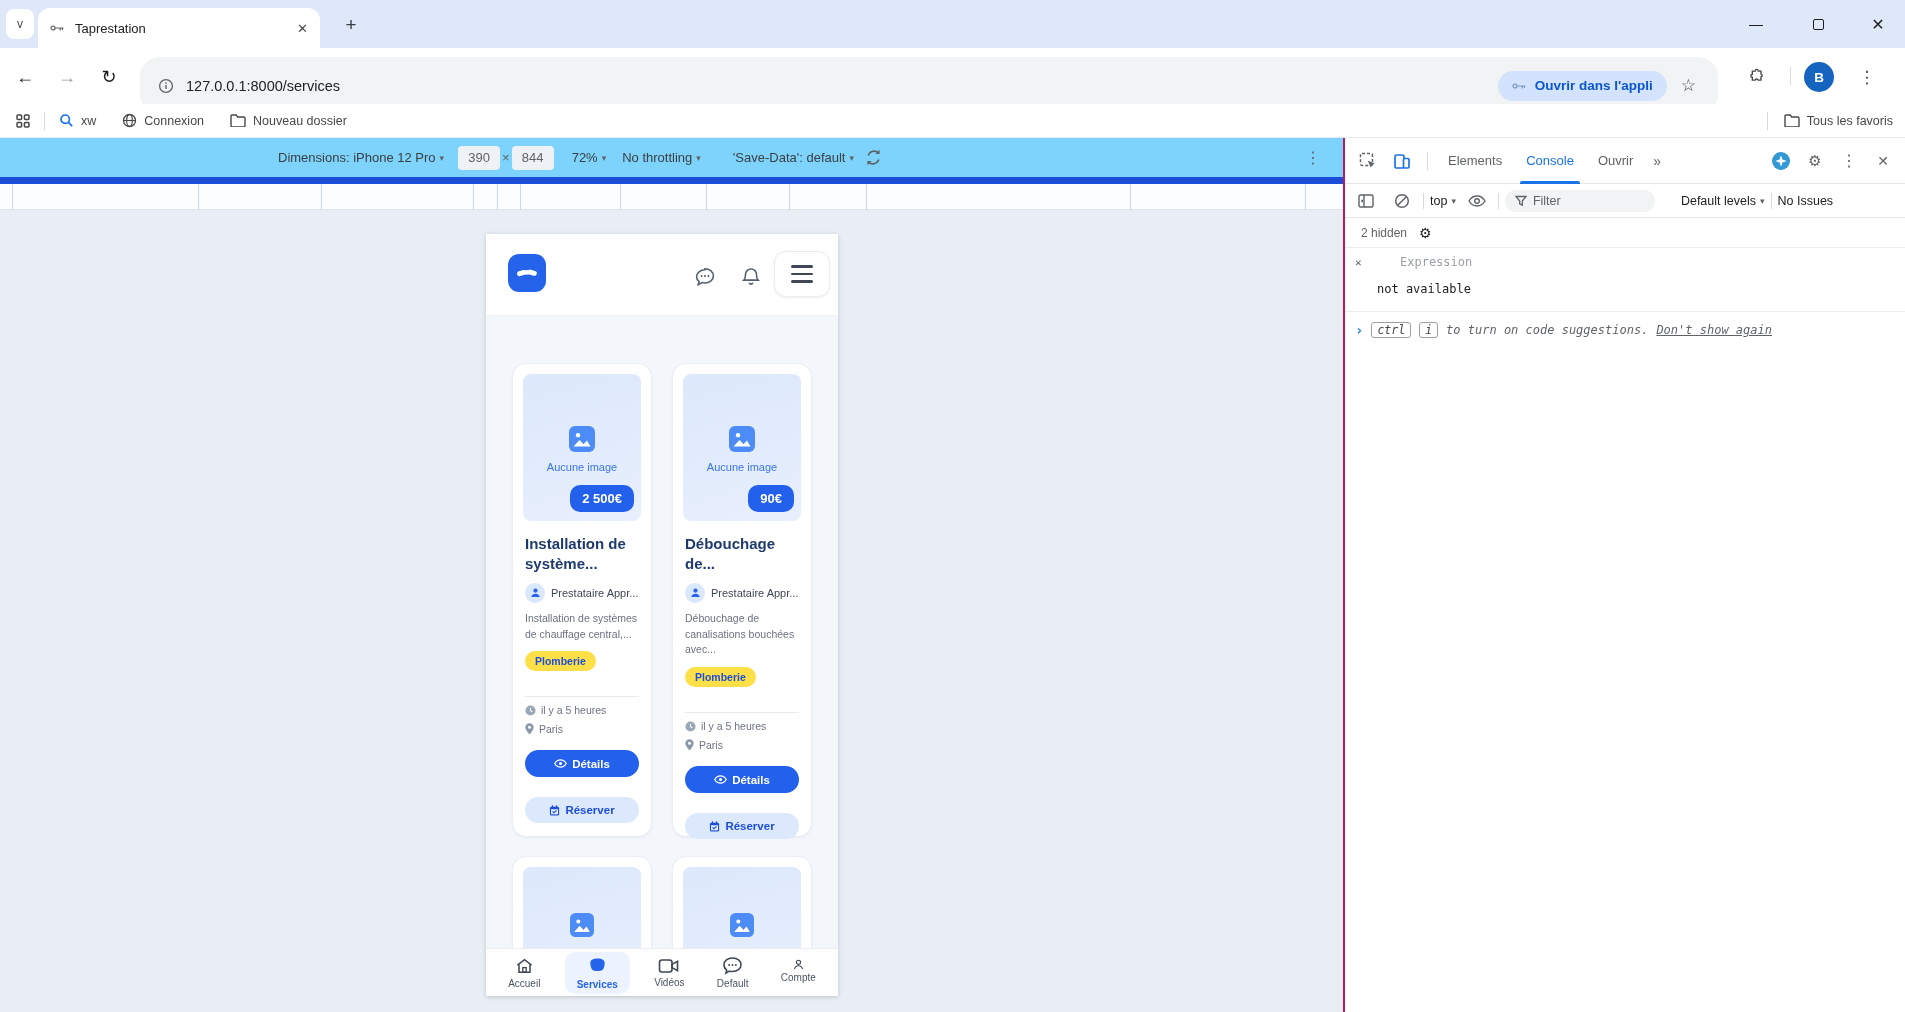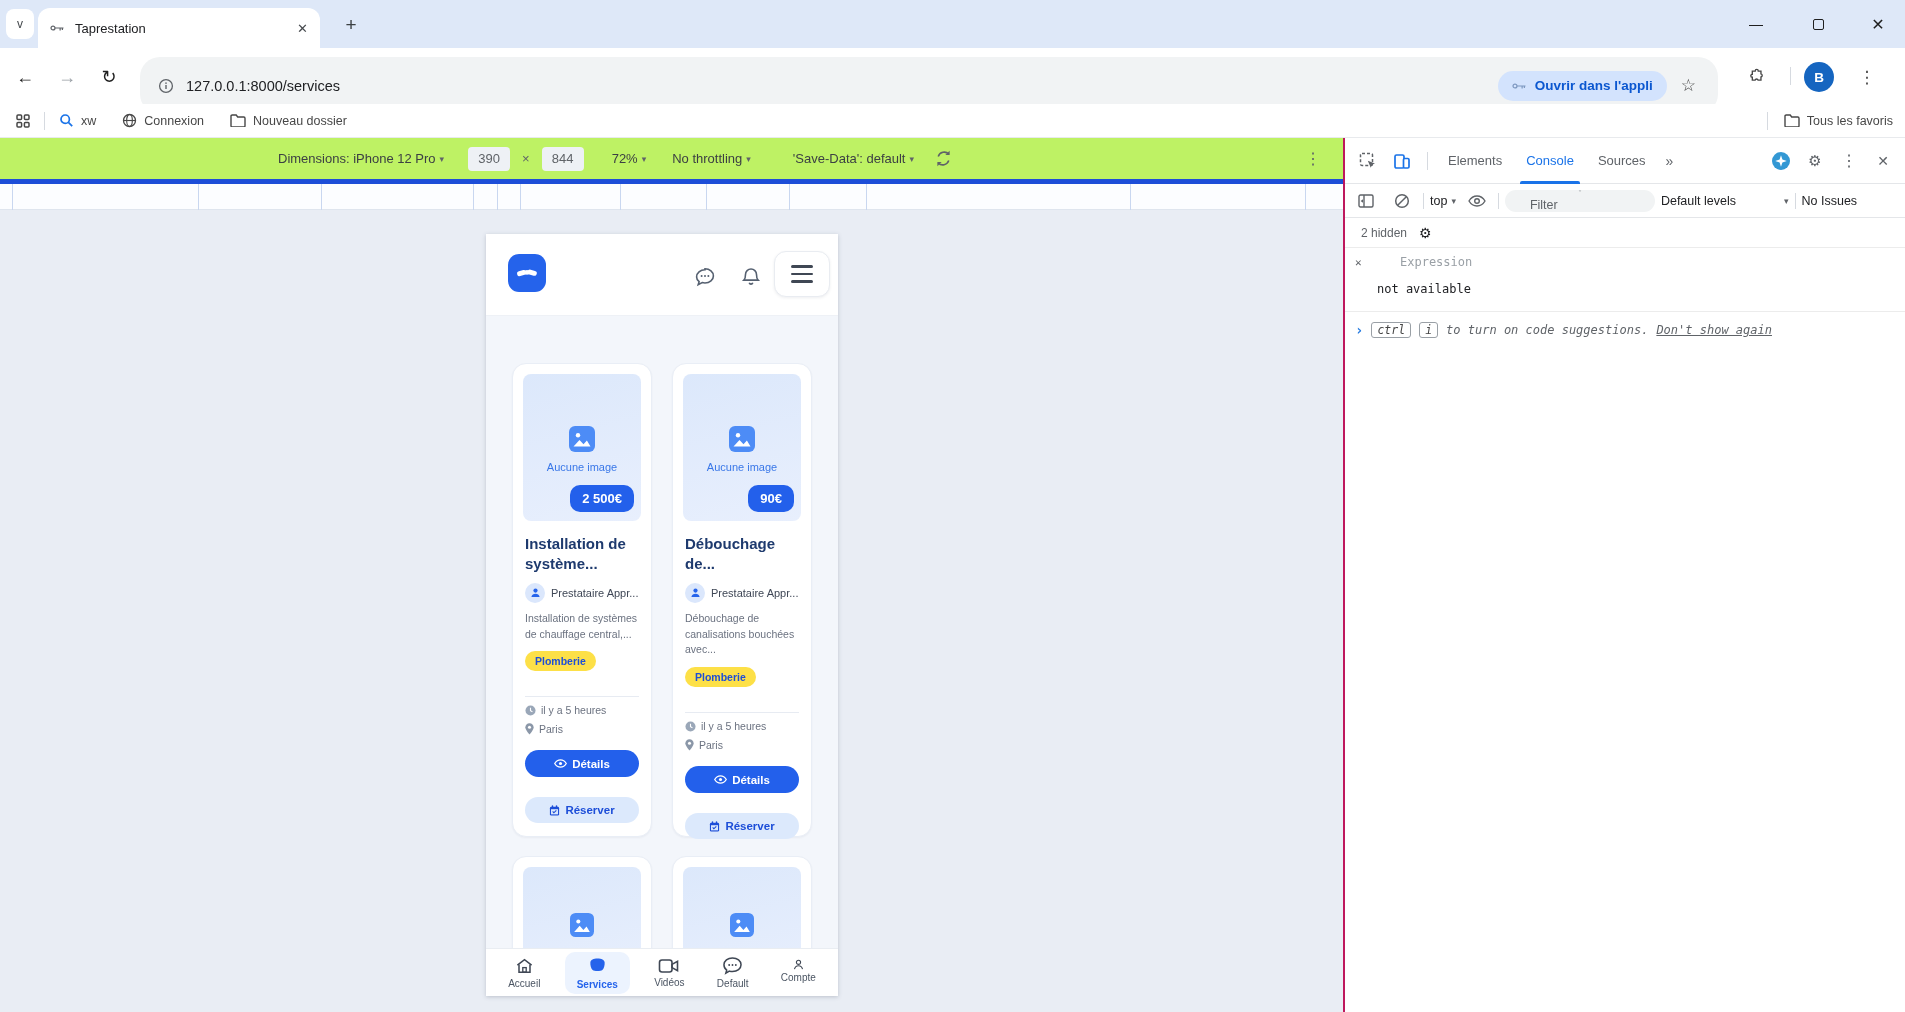--- a/index.html
+++ b/index.html
@@ -20,21 +20,21 @@
   #toolbar{left:0;top:48px;width:1905px;height:56px;background:#fff;}
   .navbtn{top:62px;width:30px;height:30px;justify-content:center;font-size:18px;color:#1f1f1f;border-radius:50%;}
   #omnibox{left:140px;top:57px;width:1578px;height:57px;background:#f1f3f4;border-radius:20px;padding:0 10px 0 18px;}
   #omnibox .url{font-size:14.5px;color:#202124;margin-left:12px;flex:1;}
   #open-app{height:30px;background:#d3e3fd;border-radius:15px;padding:0 14px;gap:8px;}
   #open-app span{font-size:13.5px;color:#0b57d0;font-weight:bold;white-space:nowrap;}
   #star{margin:0 12px 0 14px;font-size:17px;color:#474747;}
   #bookmarks{left:0;top:104px;width:1905px;height:34px;background:#fff;border-bottom:1px solid #e8eaed;padding:0 8px;}
   .bm{gap:7px;margin-right:26px;font-size:12.5px;color:#474747;white-space:nowrap;}
   
-  #devicebar{left:0;top:138px;width:1343px;height:46px;background:#bef264;border-bottom:5px solid #1d4ed8;padding:0 0 0 278px;gap:10px;}
+  #devicebar{left:0;top:138px;width:1343px;height:46px;background:#7dd3fc;border-bottom:7px solid #1d4ed8;padding:0 0 0 278px;}
   #devicebar,.dtxt{font-size:13px;color:#3c4043;}
   .caret{font-size:9px;color:#5f6368;margin-left:4px;}
   .dimin{width:42px;height:24px;border:none;background:#eef1f5;border-radius:4px;text-align:center;font-size:13px;color:#5f6368;font-family:"Liberation Sans",sans-serif;}
   #rulerbar{left:0;top:184px;width:1343px;height:26px;background:#fcfdff;border-bottom:1px solid #dfe5ee;}
   .tick{position:absolute;top:0;width:1px;height:26px;background:#c9d7f0;}
   #emuarea{left:0;top:210px;width:1343px;height:802px;background:#e9edf4;}
   
   #phone{left:486px;top:24px;width:352px;height:762px;background:#fff;box-shadow:0 1px 4px rgba(60,70,90,.25);overflow:hidden;}
   #appheader{left:0;top:0;width:352px;height:82px;background:#fff;border-bottom:1px solid #eef1f6;}
   #applogo{left:22px;top:20px;width:38px;height:38px;background:#2563eb;border-radius:11px;justify-content:center;}
@@ -68,21 +68,21 @@
   .nitem.small{gap:2px;align-self:flex-start;margin-top:6px;}
   
   #dtpane{left:1343px;top:138px;width:499px;height:874px;background:#fff;border-left:2px solid #be185d;}
   #dttabs{left:0;top:0;width:561px;height:46px;border-bottom:1px solid #e4e6e9;padding:0 8px;gap:4px;}
   .dtico{width:30px;height:30px;display:flex;align-items:center;justify-content:center;border-radius:4px;}
   .dttab{height:46px;display:flex;align-items:center;padding:0 10px;font-size:13px;color:#5f6368;position:relative;}
   .dttab.active{color:#1a73e8;}
   .dttab.active::after{content:"";position:absolute;left:4px;right:4px;bottom:0;height:3px;background:#1a73e8;border-radius:2px 2px 0 0;}
   #dtconsolebar{left:0;top:46px;width:561px;height:34px;border-bottom:1px solid #e4e6e9;padding:0 6px;gap:6px;}
   .ctxt{font-size:12.5px;color:#202124;}
-  #filterpill{width:150px;height:22px;background:#f1f3f4;border-radius:12px;padding:0 10px;gap:6px;flex-direction:column;}
+  #filterpill{width:150px;height:22px;background:#f1f3f4;border-radius:12px;padding:0 10px;gap:6px;}
   #filterpill input{border:none;background:transparent;outline:none;width:100px;font-size:12.5px;color:#202124;font-family:"Liberation Sans",sans-serif;}
   #filterpill input::placeholder{color:#5f6368;}
   #hiddenbar{left:0;top:80px;width:561px;height:30px;border-bottom:1px solid #ececec;padding:0 16px;gap:12px;font-size:12px;color:#5f6368;}
   #exprblock{left:0;top:110px;width:561px;height:64px;border-bottom:1px solid #ececec;font-family:"DejaVu Sans Mono",monospace;}
   #exprblock .x{position:absolute;left:10px;top:8px;font-size:11px;color:#5f6368;}
   #exprblock .lbl{position:absolute;left:32px;top:7px;font-size:12px;color:#9aa0a6;margin-left:23px;}
   #exprblock .val{position:absolute;left:32px;top:34px;font-size:12px;color:#202124;}
   #promptrow{left:0;top:174px;width:561px;height:36px;padding:0 10px;gap:8px;font-family:"DejaVu Sans Mono",monospace;}
   #promptrow .chev{color:#2a7de1;font-size:14px;font-weight:bold;}
   .key{border:1px solid #9aa0a6;border-radius:3px;padding:0px 5px;font-size:11.5px;font-style:italic;color:#444;background:#fff;}
@@ -458,21 +458,21 @@
       </div>
       <div class="dtico">
         <svg width="18" height="18" viewBox="0 0 18 18">
             <rect x="2" y="3" width="9" height="13" rx="1.5" fill="none" stroke="#1a73e8" stroke-width="1.7"></rect>
             <rect x="10.5" y="6.5" width="5.5" height="9.5" rx="1.2" fill="#fff" stroke="#1a73e8" stroke-width="1.7"></rect>
           </svg>
       </div>
       <div class="sep" style="margin:0 6px;"></div>
       <div class="dttab">Elements</div>
       <div class="dttab active">Console</div>
-      <div class="dttab">Sources</div>
+      <div class="dttab">Ouvrir</div>
       <div class="dttab" style="font-size:14px;padding:0 6px;">»</div>
       <div style="flex:1"></div>
       <div class="dtico">
         <svg width="20" height="20" viewBox="0 0 20 20">
             <circle cx="10" cy="10" r="9" fill="#3398d4"></circle>
             <path d="M10 4.2l1.4 4.4 4.4 1.4-4.4 1.4L10 15.8 8.6 11.4 4.2 10l4.4-1.4z" fill="#fff"></path>
           </svg>
       </div>
       <div class="dtico gearglyph">⚙</div>
       <div class="dtico" style="font-size:16px;color:#5f6368;">⋮</div>
@@ -504,21 +504,21 @@
             <circle cx="9" cy="6" r="2.3" fill="none" stroke="#5f6368" stroke-width="1.4"></circle>
           </svg>
       </div>
       <div class="sep" style="height:16px;"></div>
       <div class="flex" id="filterpill">
         <svg width="12" height="12" viewBox="0 0 12 12">
             <path d="M1 1.5h10L7.3 6v4.2L4.7 8.8V6z" fill="none" stroke="#5f6368" stroke-width="1.3"></path>
           </svg>
         <input placeholder="Filter" style="">
       </div>
-      <span class="ctxt flex" style="margin-left:0;gap:44px;">
+      <span class="ctxt flex" style="margin-left:20px;">
           <span>Default levels</span>
           <span class="caret">▾</span>
         </span>
       <div class="sep" style="height:16px;"></div>
       <span class="ctxt">No Issues</span>
     </div>
 
     <div class="abs flex" id="hiddenbar">
       <span>2 hidden</span>
       <span class="gearglyph" style="color:#202124;font-size:14px;">⚙</span>

